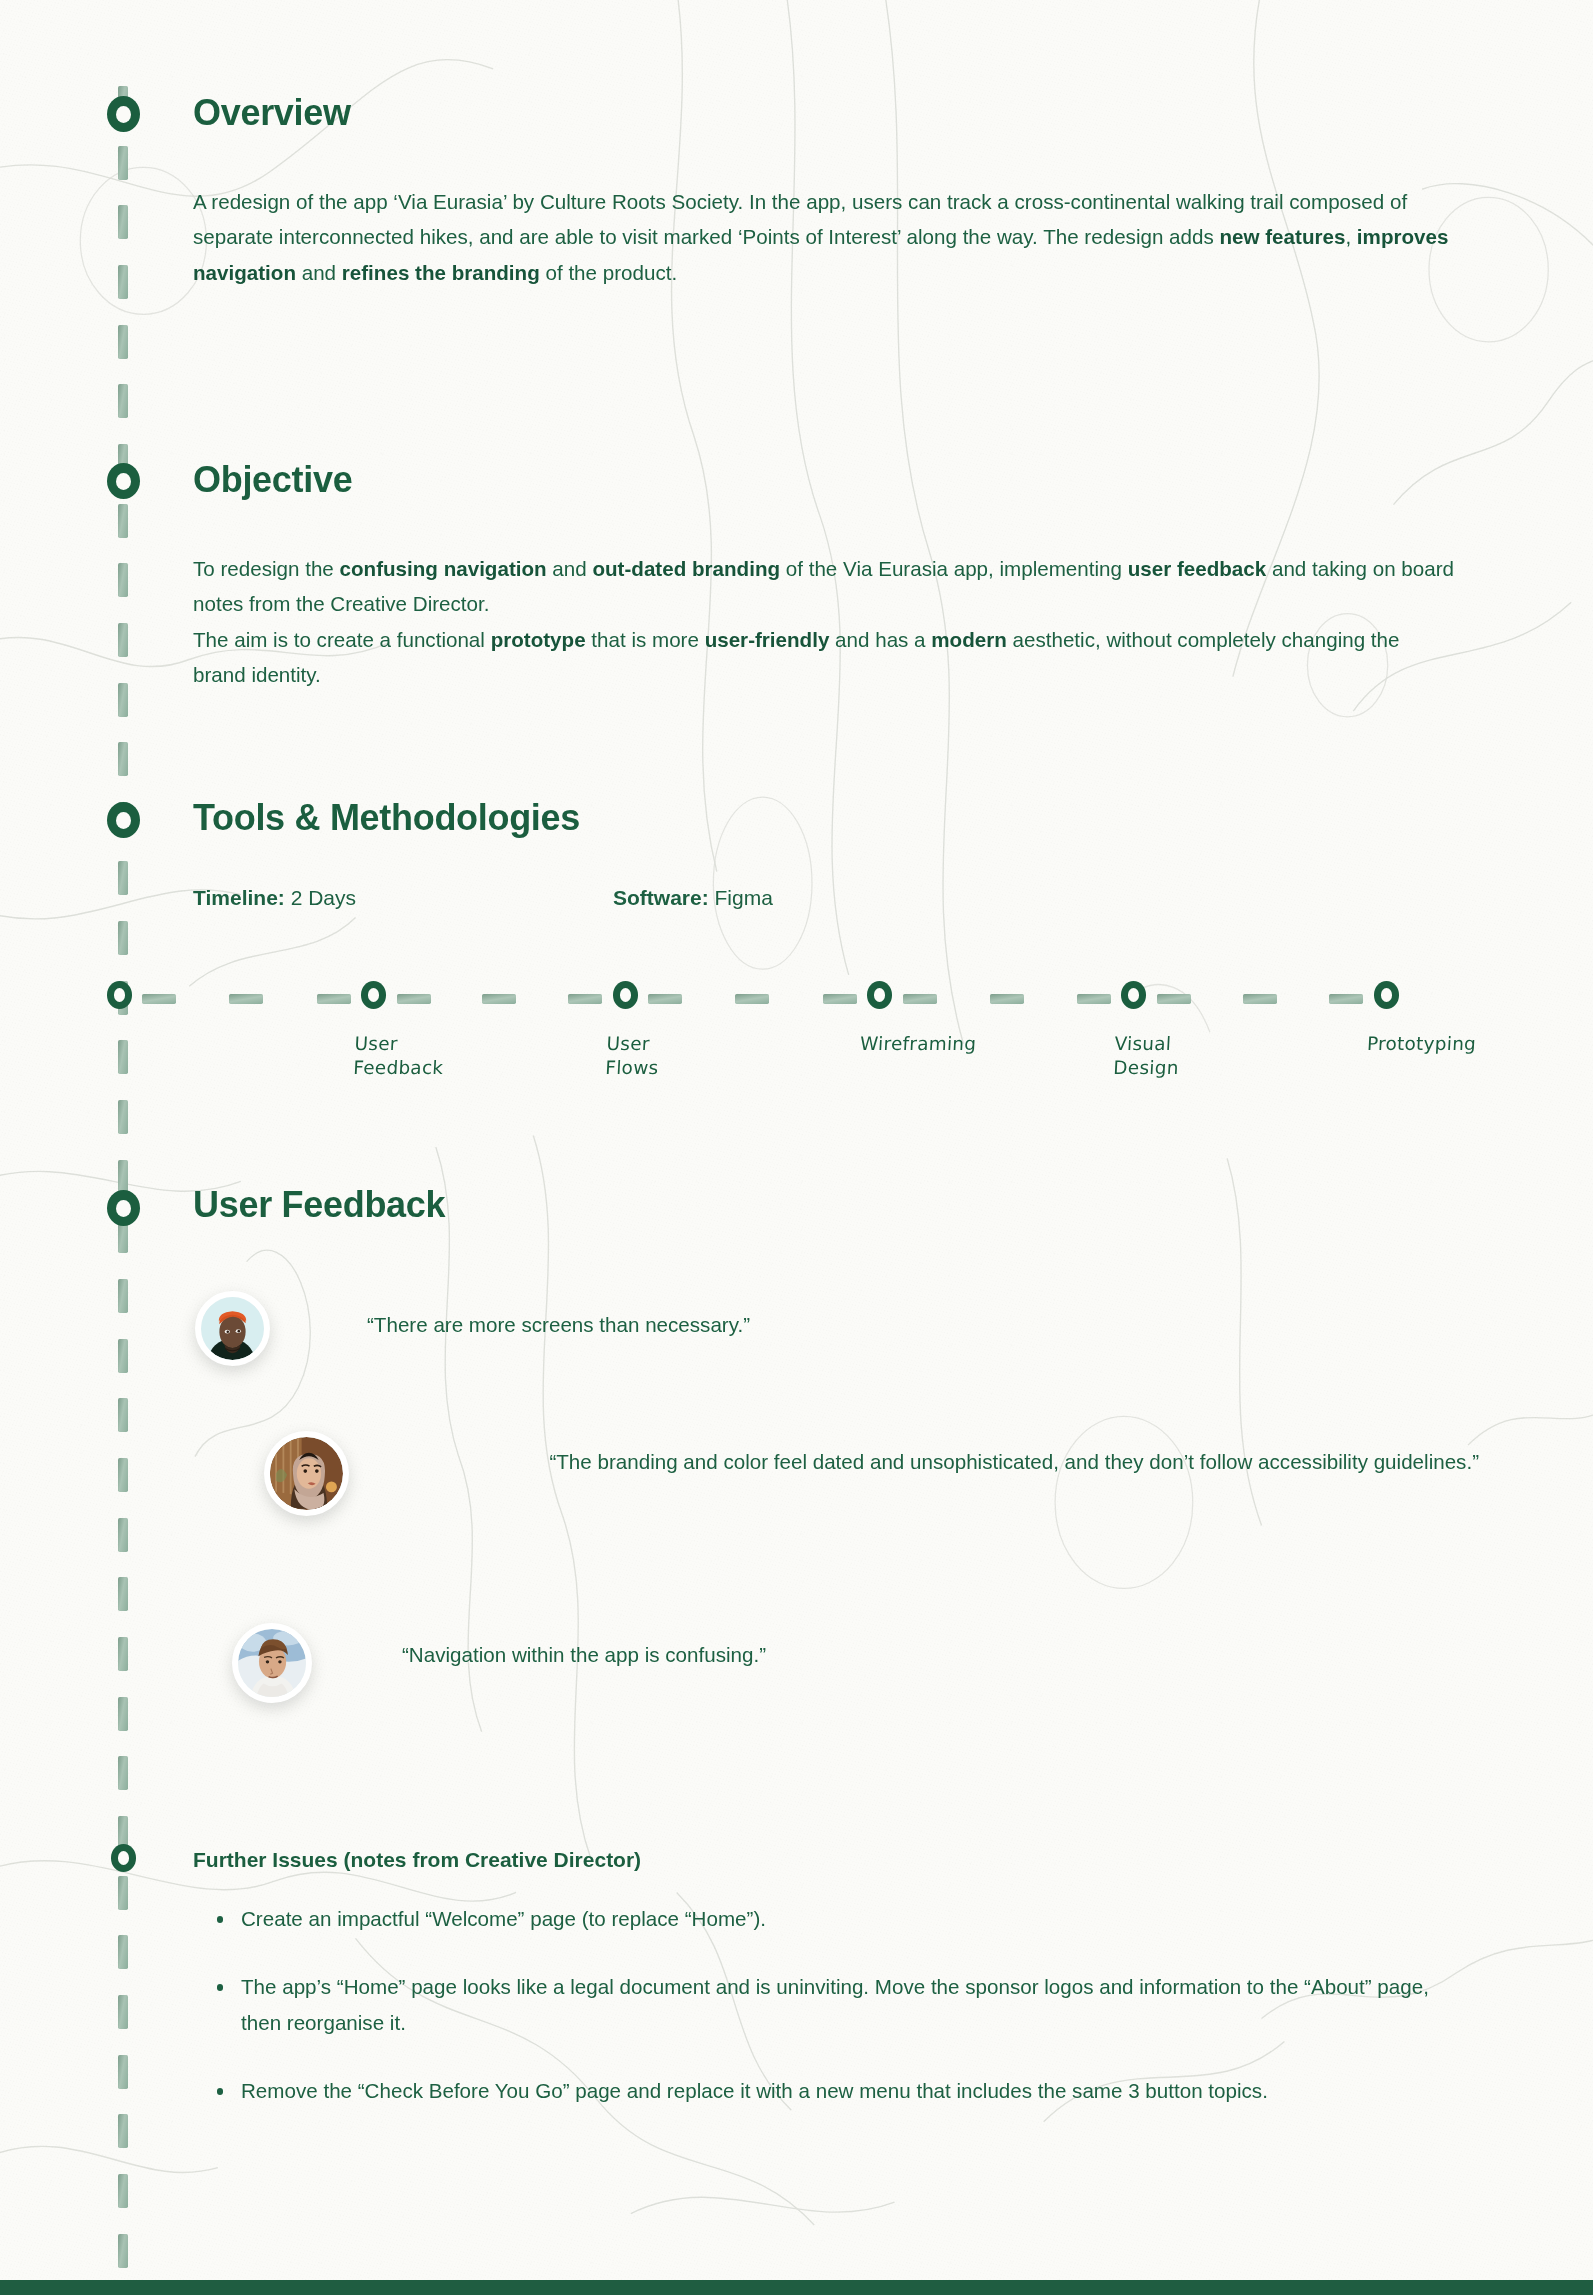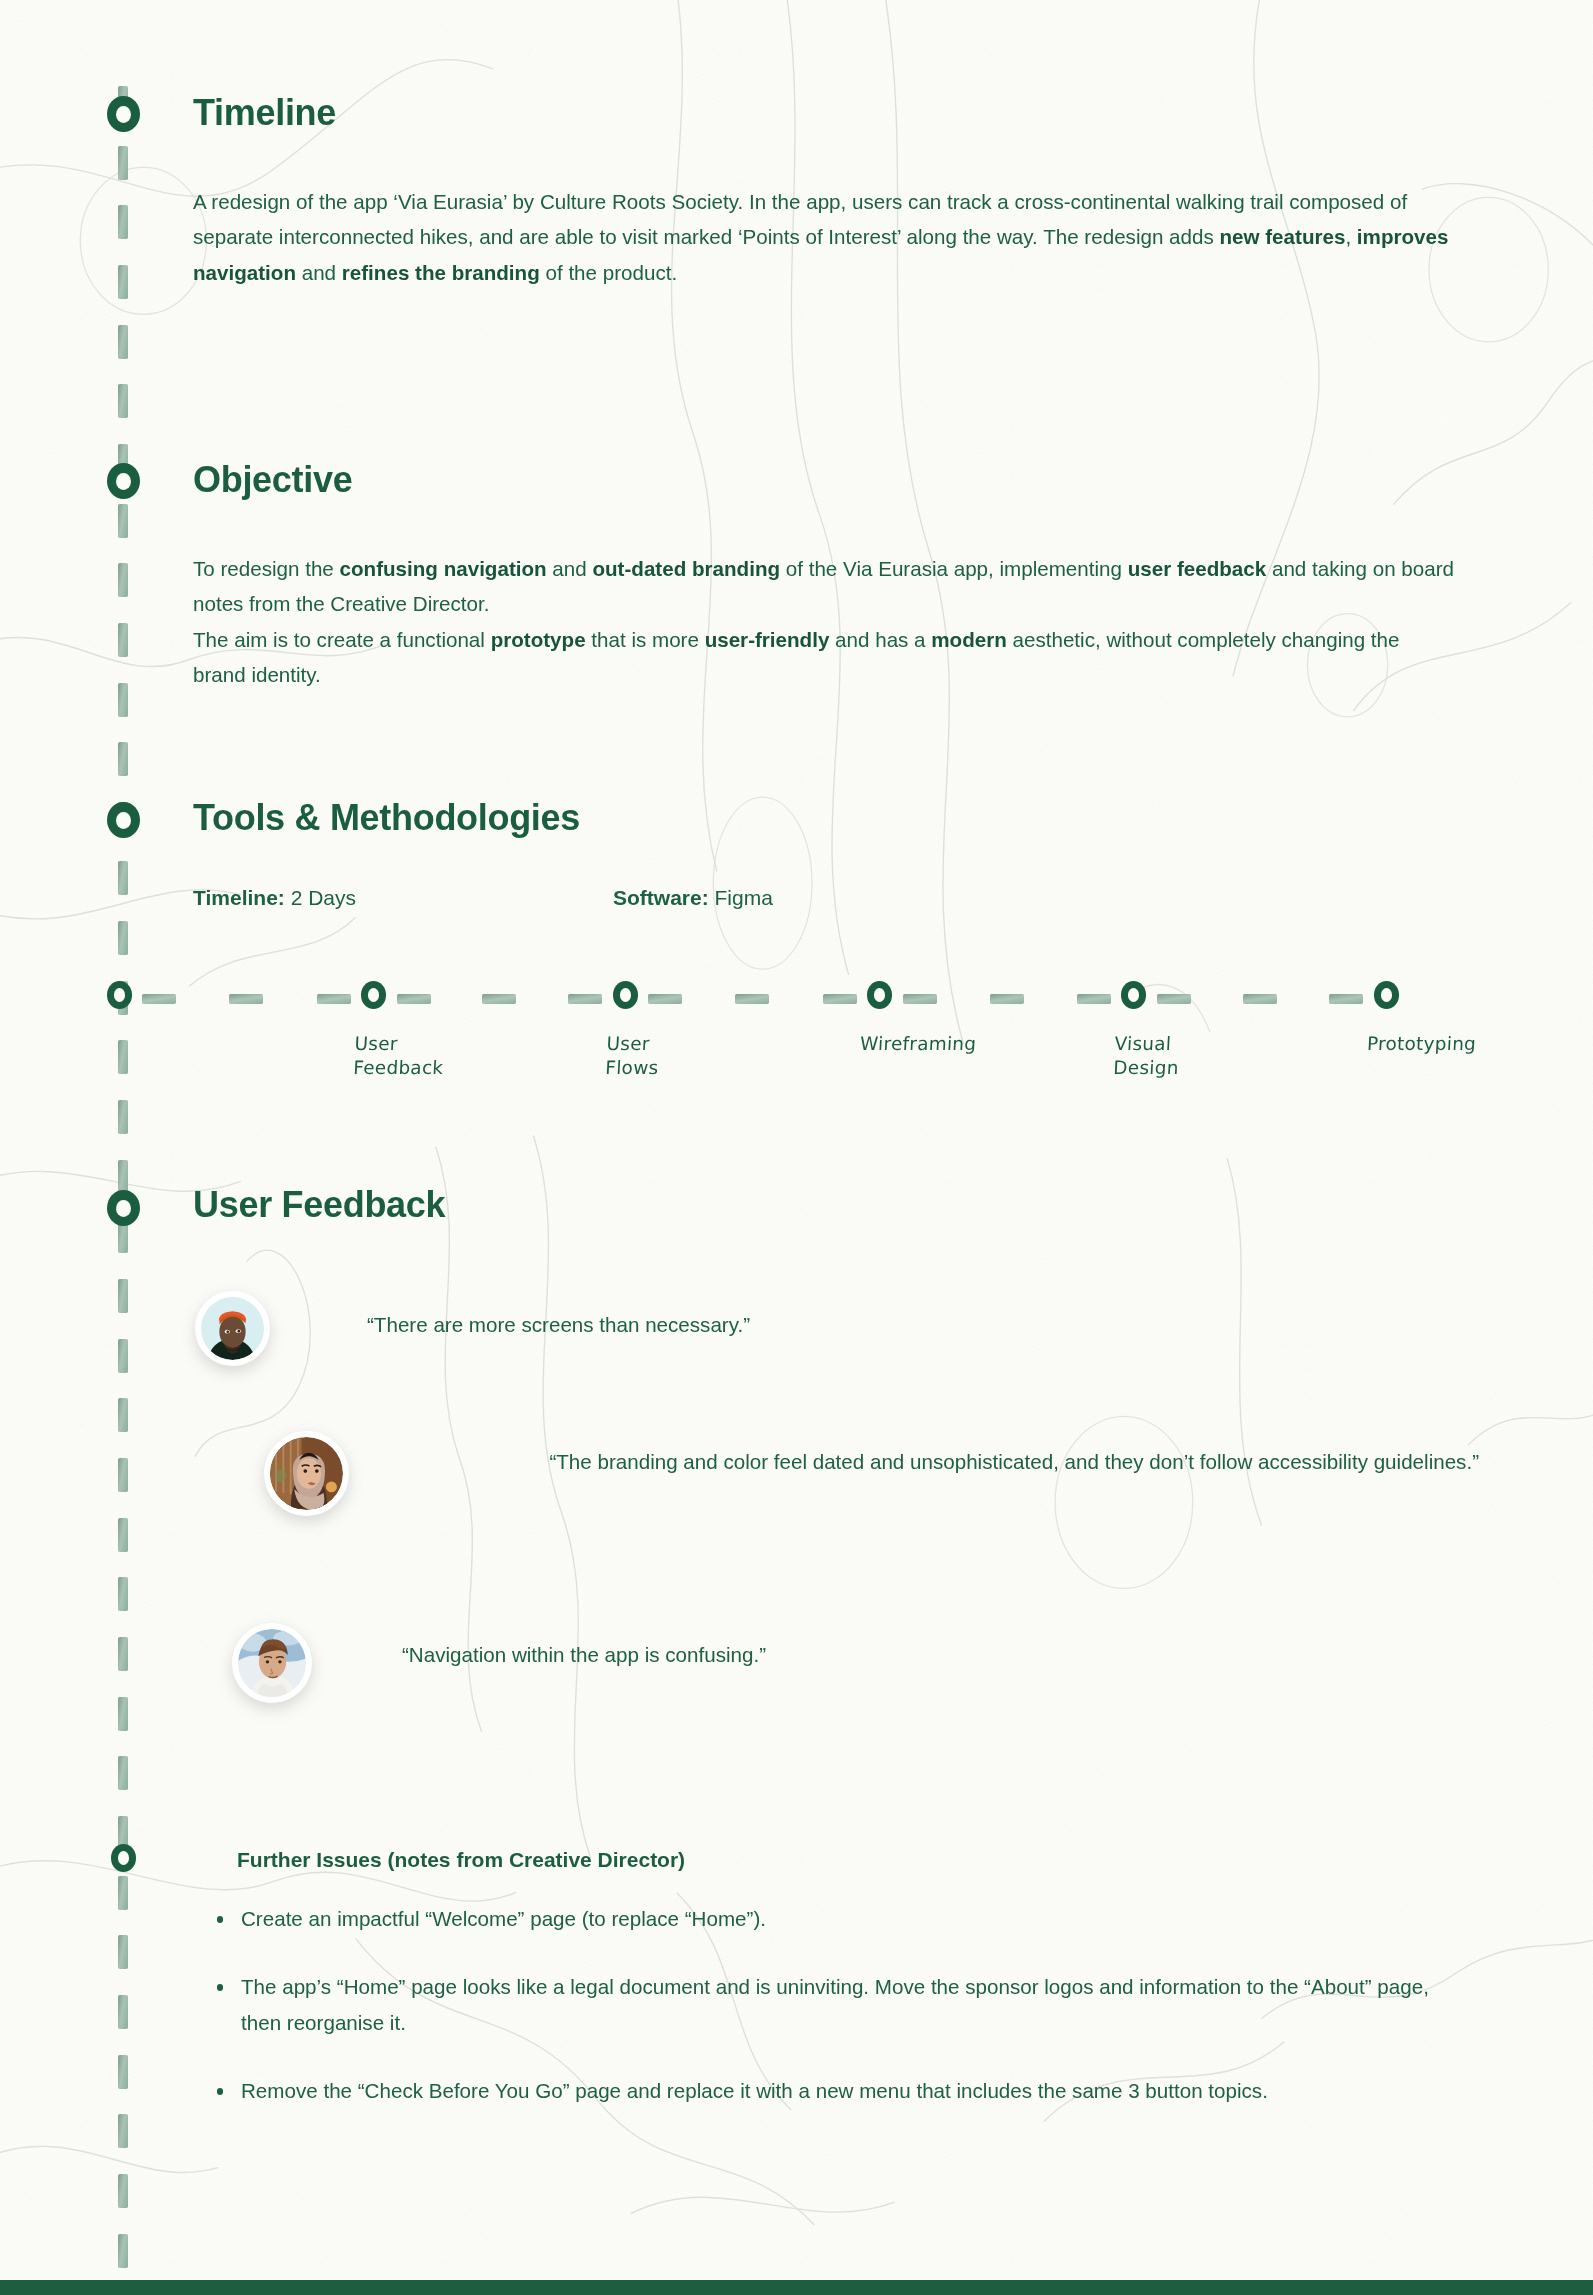--- a/index.html
+++ b/index.html
@@ -89,21 +89,20 @@
     font-weight: 700;
     color: #1b5e3f;
     letter-spacing: -0.3px;
     white-space: nowrap;
   }
   .sub-title {
     font-size: 21px;
     font-weight: 700;
     color: #1b5e3f;
     white-space: nowrap;
-    margin-left: 44px;
   }
 
   .body-text {
     font-size: 20.6px;
     line-height: 1.72;
     color: #1d6042;
     font-weight: 400;
   }
   .body-text b { font-weight: 700; color:#17543a; }
 
@@ -262,21 +261,21 @@
       <div class="vdash" style="top: 1849px;"></div>
       <div class="vdash" style="top: 1909px;"></div>
       <div class="vdash" style="top: 1969px;"></div>
       <div class="vdash" style="top: 2028px;"></div>
       <div class="vdash" style="top: 2088px;"></div>
       <div class="vdash" style="top: 2148px;"></div>
     </div>
 
   <div class="node big" style="left:107px; top:96px;"></div>
   <div class="section" style="left:193px; top:92px;">
-    <div class="sec-title">Timeline</div>
+    <div class="sec-title">Overview</div>
   </div>
   <div class="section" style="left:193px; top:184px; width:1256px;">
     <div class="body-text"><span>A redesign of the app ‘Via Eurasia’ by Culture Roots Society.  In the app, users can track a cross-continental walking trail composed of separate interconnected hikes, and are able to visit marked ‘Points of Interest’ along the way. The redesign adds </span><b>new features</b><span>, </span><b>improves navigation</b><span> and </span><b>refines the branding</b><span> of the product.</span></div>
   </div>
 
   <div class="node big" style="left:107px; top:463px;"></div>
   <div class="section" style="left:193px; top:459px;">
     <div class="sec-title">Objective</div>
   </div>
   <div class="section" style="left:193px; top:551px; width:1262px;">

